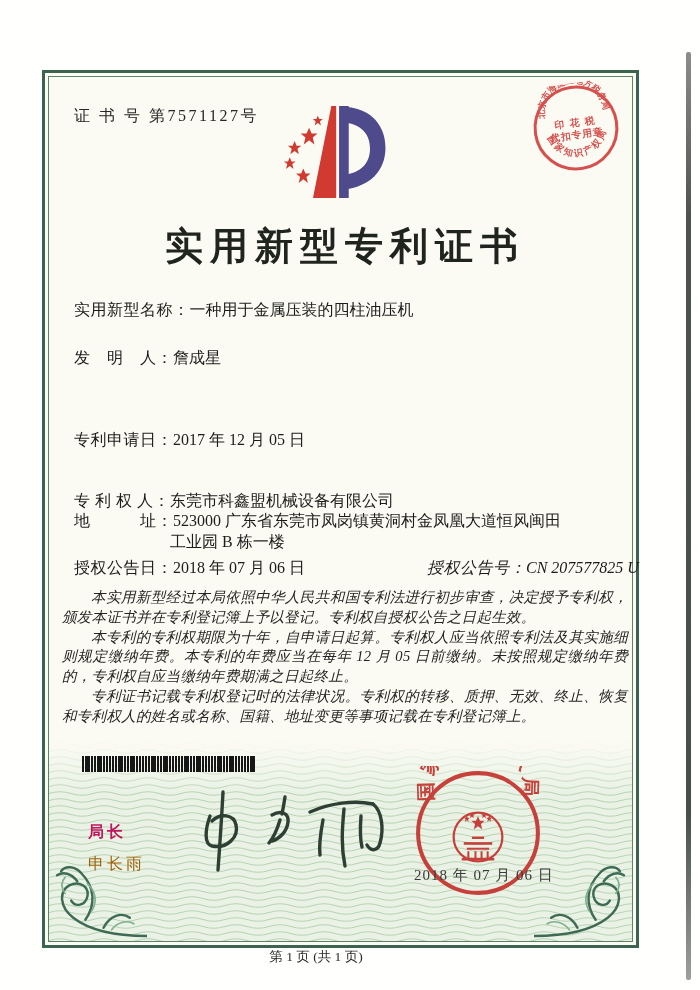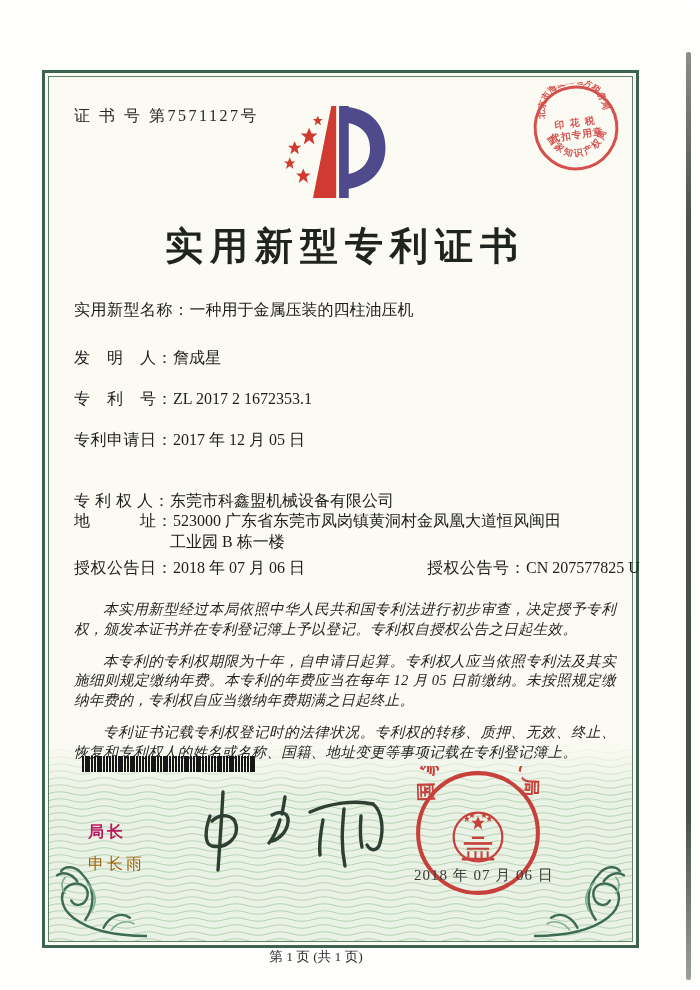--- a/index.html
+++ b/index.html
@@ -21,24 +21,24 @@
   .flourish.left{left:2px;}
   .flourish.right{right:2px;transform:scaleX(-1);}
   
   .abs{position:absolute;}
   .certno{left:74px;top:106px;font-size:16px;letter-spacing:2.5px;color:#272727;}
   .title{left:0;right:10px;top:221px;text-align:center;font-size:38px;font-weight:600;
          letter-spacing:7px;color:#20241f;}
   .fieldrow{left:74px;font-size:16px;white-space:nowrap;color:#1c1c1c;}
   .fieldrow .lbl{letter-spacing:0.5px;}
   .addr2{margin-left:96px;}
-  .grant-right{position:absolute;left:353px;top:0;white-space:nowrap;}
+  .grant-right{position:absolute;left:353px;top:0;white-space:nowrap;font-style:italic;}
   .paras{left:62px;top:588px;width:566px;font-size:14.5px;line-height:19.8px;
          font-style:italic;color:#242424;text-align:justify;letter-spacing:0.3px;}
-  .paras p{margin:12px;text-indent:2em;}
+  .paras p{margin:0;text-indent:2em;}
   
   .tax-stamp{left:531px;top:83px;width:90px;height:90px;transform:rotate(-8deg);opacity:.88;}
   .logo{left:283px;top:100px;width:116px;height:104px;}
   .barcode{left:82px;top:756px;width:174px;height:16px;
     background:
       repeating-linear-gradient(90deg,#161616 0 2px,rgba(0,0,0,0) 2px 3px),
       repeating-linear-gradient(90deg,rgba(0,0,0,0) 0 5px,#161616 5px 7px,rgba(0,0,0,0) 7px 11px),
       repeating-linear-gradient(90deg,#161616 0 1px,rgba(0,0,0,0) 1px 6px);}
   .sig-title{left:88px;top:822px;font-family:Liberation Mono, monospace;
              font-size:16px;font-weight:600;letter-spacing:3px;color:#be185d;}
@@ -132,23 +132,20 @@
     </g>
   </svg>
 
   <div class="abs title">实用新型专利证书</div>
 
   <div class="abs fieldrow" style="top:348px">
     <span class="lbl">发　明　人：</span><span class="val">詹成星</span>
   </div>
   <div class="abs fieldrow" style="top:300px">
     <span class="lbl">实用新型名称：</span><span class="val">一种用于金属压装的四柱油压机</span>
-  </div>
-  <div class="abs fieldrow" style="top:389px">
-    <span class="lbl">专　利　号：</span><span class="val">ZL 2017 2 1672353.1</span>
   </div>
   <div class="abs fieldrow" style="top:430px">
     <span class="lbl">专利申请日：</span><span class="val">2017 年 12 月 05 日</span>
   </div>
   <div class="abs fieldrow" style="top:491px">
     <span class="lbl">专 利 权 人：</span><span class="val">东莞市科鑫盟机械设备有限公司</span>
   </div>
   <div class="abs fieldrow" style="top:511px">
     <div><span class="lbl">地　　　址：</span><span class="val">523000 广东省东莞市凤岗镇黄洞村金凤凰大道恒风闽田</span></div>
     <div class="addr2">工业园 B 栋一楼</div>

